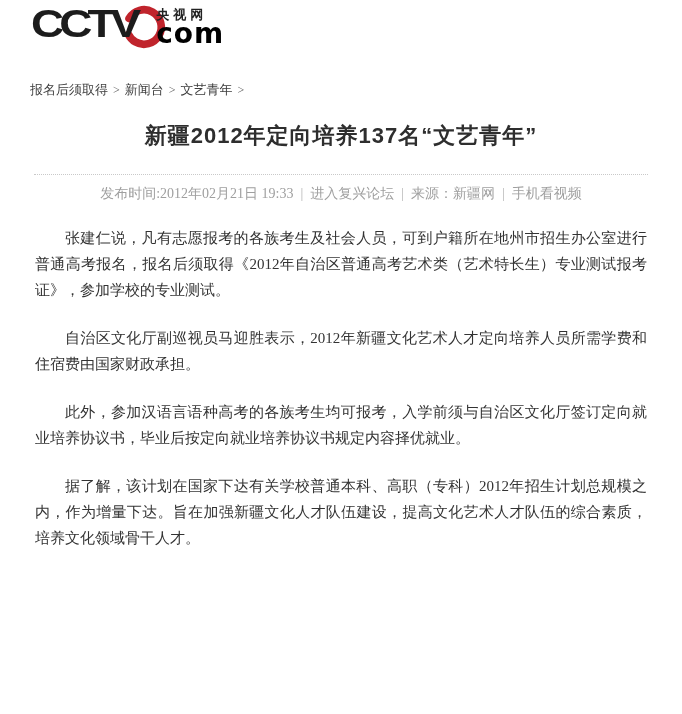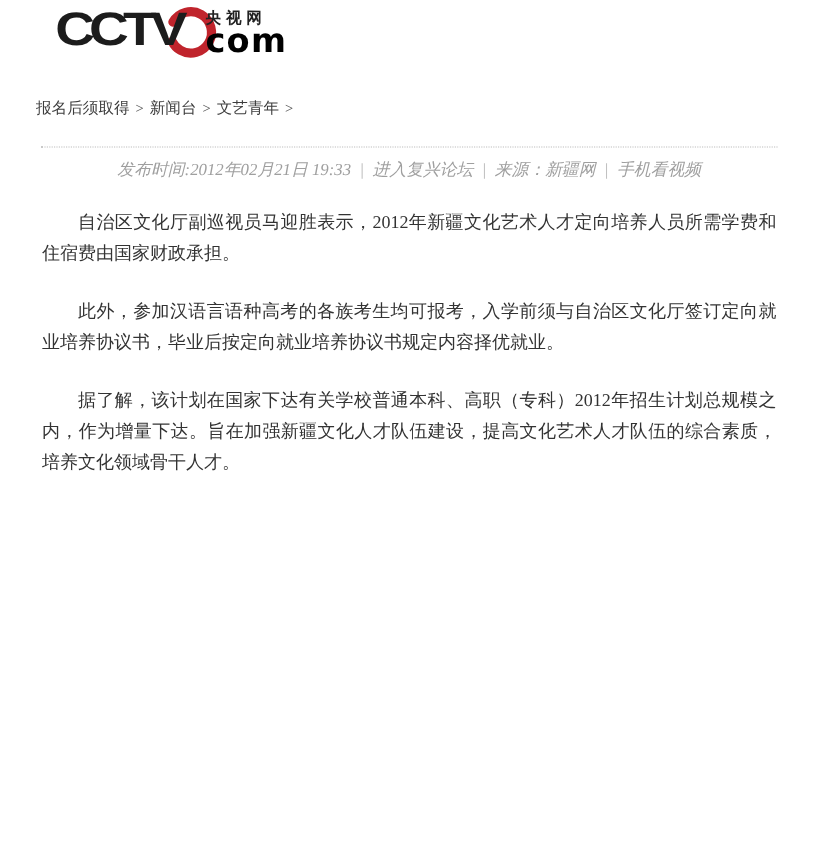--- a/index.html
+++ b/index.html
@@ -7,21 +7,21 @@
   body {
     width: 682px;
     min-height: 714px;
     background: #ffffff;
     color: #333333;
     font-family: "Liberation Sans", sans-serif;
     overflow: hidden;
   }
 
   
-  .logo-bar { padding: 4px 0 0 46px; height: 52px; }
+  .logo-bar { padding: 4px 0 0 31px; height: 52px; }
   .logo { display: inline-flex; align-items: flex-start; text-decoration: none; cursor: pointer; }
   .cctv-word {
     font-family: "Liberation Sans", sans-serif;
     font-weight: bold;
     font-size: 46px;
     line-height: 46px;
     letter-spacing: -5px;
     color: #1c1c1c;
     transform: scaleY(0.85);
     transform-origin: top left;
@@ -71,21 +71,20 @@
     margin: 23px 34px 0;
     height: 0;
     border-top: 1px dotted #c9c9c9;
   }
   .article-meta {
     margin-top: 10px;
     text-align: center;
     font-size: 14px;
     color: #9f9f9f;
     font-family: "Liberation Serif", serif;
-    font-style: italic;
   }
   .article-meta a { color: #9f9f9f; text-decoration: none; cursor: pointer; }
   .m-sep { margin: 0 7px; color: #b5b5b5; }
 
   
   .article-body {
     padding: 22px 35px 0;
     font-size: 15px;
     line-height: 26px;
     color: #333333;
@@ -114,25 +113,27 @@
         <span class="site-name">央视网</span>
         <span class="domain-text">com</span>
       </span>
     </a>
   </header>
 
   <nav class="breadcrumb">
     <a>报名后须取得</a><span class="bc-sep">&gt;</span><a>新闻台</a><span class="bc-sep">&gt;</span><a>文艺青年</a><span class="bc-sep">&gt;</span>
   </nav>
 
+  <h1 class="article-title">新疆2012年定向培养137名“文艺青年”</h1>
 
   <div class="meta-divider"></div>
   <div class="article-meta">
     <span>发布时间:2012年02月21日 19:33</span><span class="m-sep">|</span><a>进入复兴论坛</a><span class="m-sep">|</span><span>来源：</span><a>新疆网</a><span class="m-sep">|</span><a>手机看视频</a>
   </div>
 
   <article class="article-body">
+    <p>张建仁说，凡有志愿报考的各族考生及社会人员，可到户籍所在地州市招生办公室进行普通高考报名，报名后须取得《2012年自治区普通高考艺术类（艺术特长生）专业测试报考证》，参加学校的专业测试。</p>
     <p>自治区文化厅副巡视员马迎胜表示，2012年新疆文化艺术人才定向培养人员所需学费和住宿费由国家财政承担。</p>
     <p>此外，参加汉语言语种高考的各族考生均可报考，入学前须与自治区文化厅签订定向就业培养协议书，毕业后按定向就业培养协议书规定内容择优就业。</p>
     <p>据了解，该计划在国家下达有关学校普通本科、高职（专科）2012年招生计划总规模之内，作为增量下达。旨在加强新疆文化人才队伍建设，提高文化艺术人才队伍的综合素质，培养文化领域骨干人才。</p>
   </article>
 
 </div>
 
 </body></html>

